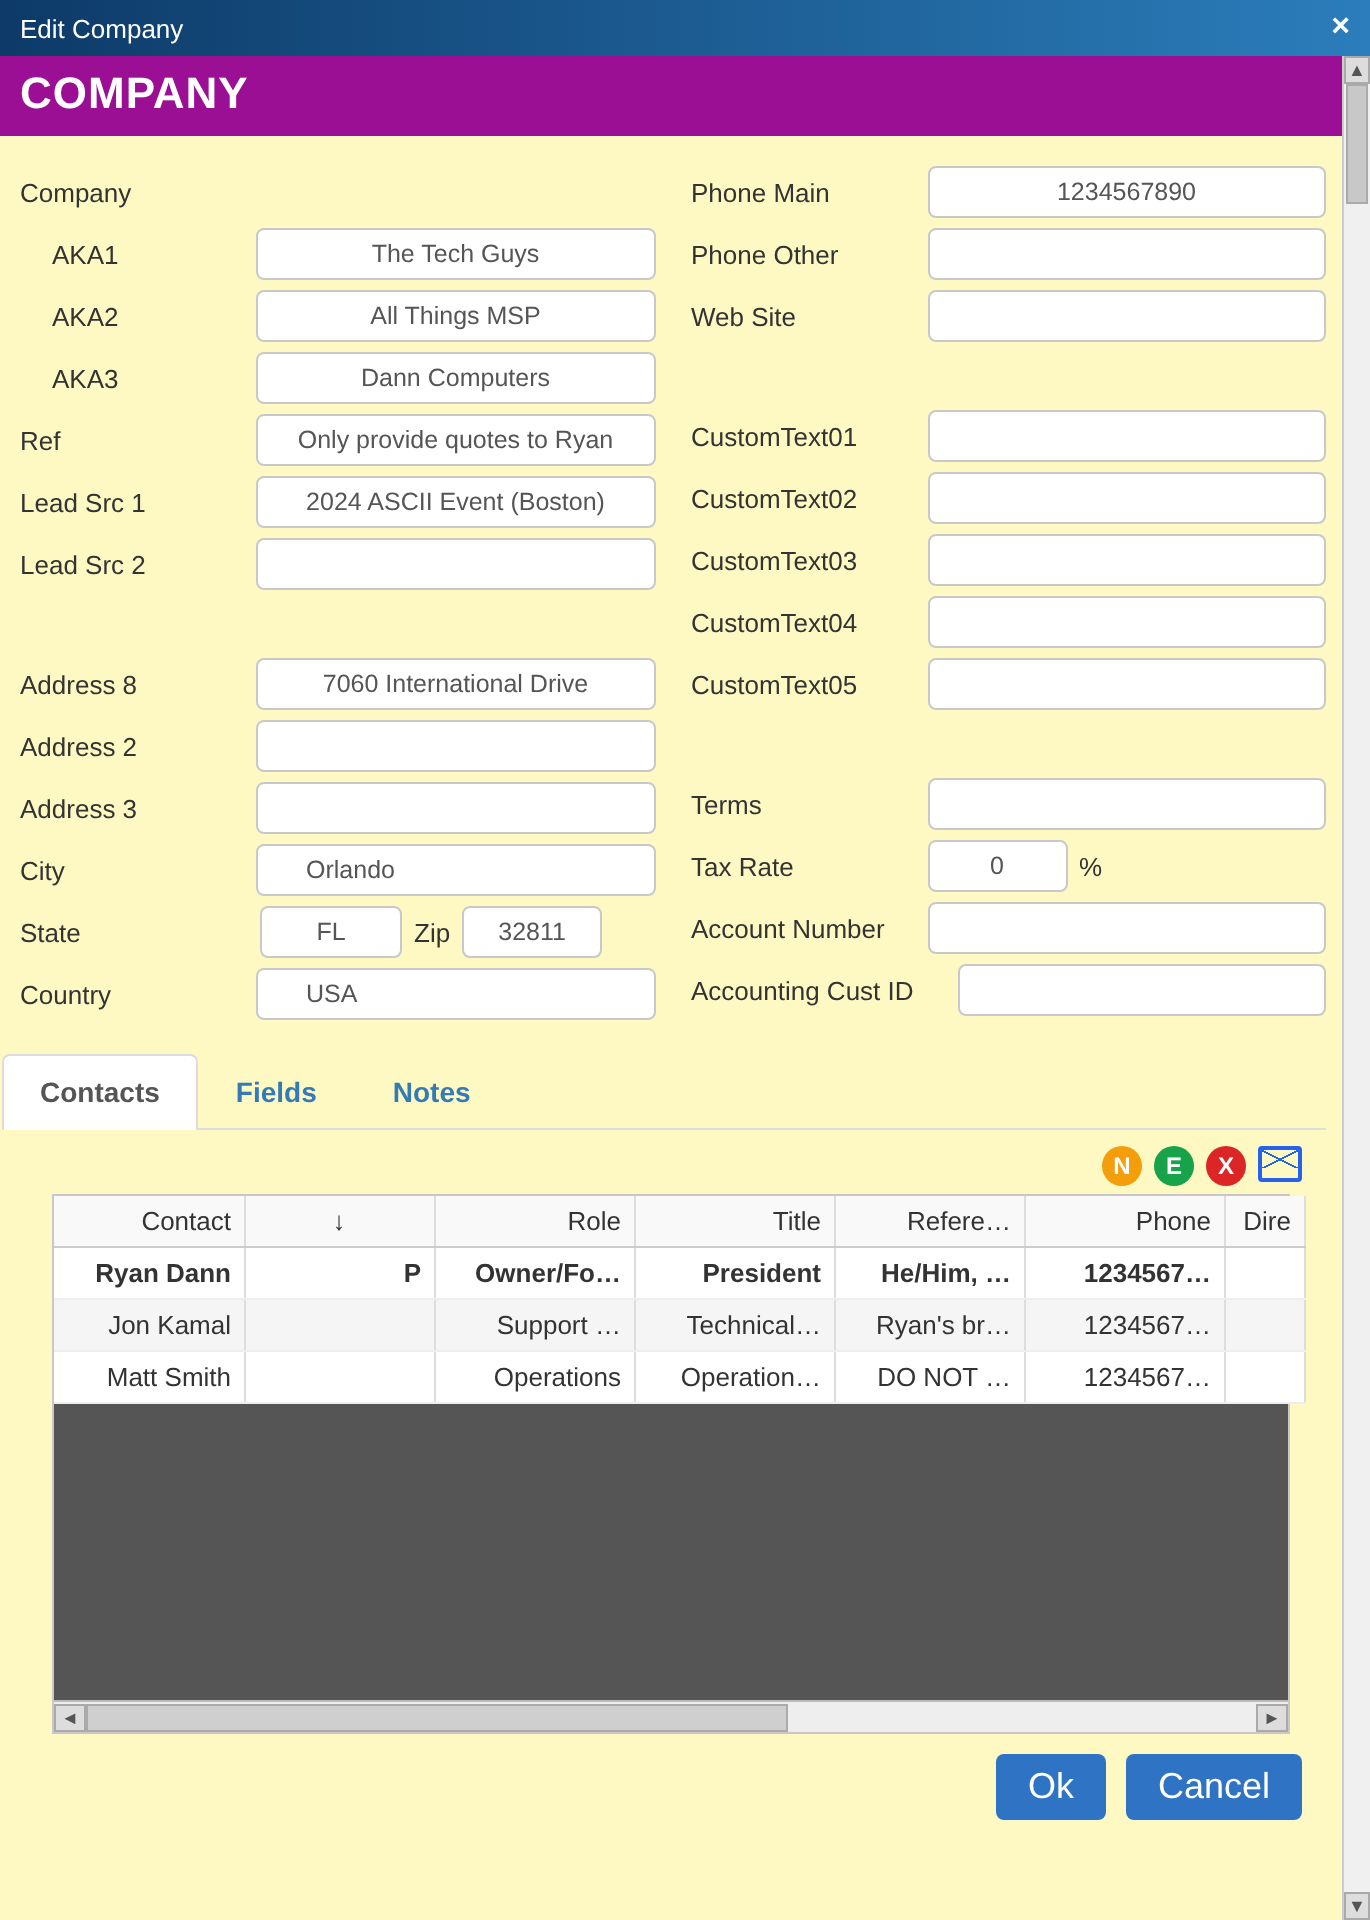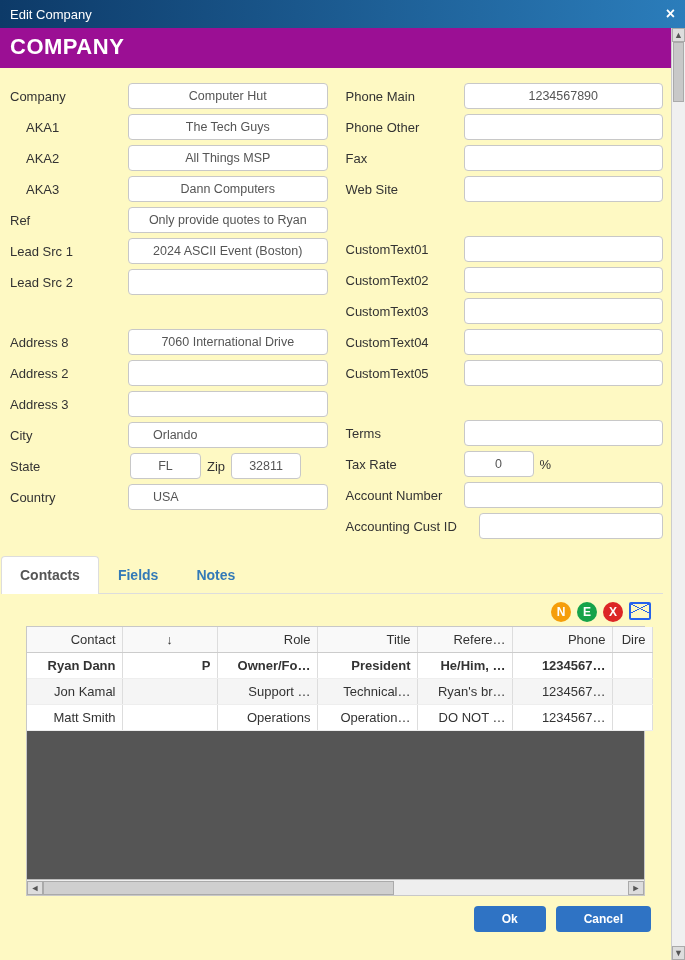--- a/index.html
+++ b/index.html
@@ -165,24 +165,23 @@
     display:flex;
     justify-content:flex-end;
     gap:10px;
     padding:10px 20px 0 8px;
   }
   .btn {
     background:#2f73c4;
     color:#fff;
     border:none;
     border-radius:4px;
-    padding:6px 28px;
-    font-size:12px;
+    padding:6px 16px;
+    font-size:18px;
     cursor:pointer;
-    font-weight:bold;
   }
   .outer-scroll{
     position:absolute; right:0; top:28px; bottom:0; width:14px;
     background:#f0f0f0; border-left:1px solid #ccc;
   }
   .outer-scroll .arrow{height:14px;background:#ddd;border:1px solid #aaa;font-size:9px;display:flex;align-items:center;justify-content:center;color:#555;}
   .outer-scroll .thumb{position:absolute;top:14px;left:1px;right:1px;height:60px;background:#c8c8c8;border:1px solid #aaa;}
   .main {
     position:absolute; left:0; right:14px; top:28px; bottom:0;
     overflow:hidden; background:#fef9c3;
@@ -197,21 +196,20 @@
 </div>
 
 <div class="main">
   <div class="section-header">COMPANY</div>
 
   <div class="form-area">
 
     <div class="col">
       <div class="row">
           <div class="label">Company</div>
-          <input value="Computer Hut" style="">
         </div>
       <div class="row">
           <div class="label indent">AKA1</div>
           <input value="The Tech Guys" style="">
         </div>
       <div class="row">
           <div class="label indent">AKA2</div>
           <input value="All Things MSP" style="">
         </div>
       <div class="row">
@@ -259,24 +257,20 @@
         </div>
     </div>
 
     <div class="col">
       <div class="row">
           <div class="label">Phone Main</div>
           <input value="1234567890" style="">
         </div>
       <div class="row">
           <div class="label">Phone Other</div>
-          <input value="" style="">
-        </div>
-      <div class="row">
-          <div class="label">Fax</div>
           <input value="" style="">
         </div>
       <div class="row">
           <div class="label">Web Site</div>
           <input value="" style="">
         </div>
       <div class="gap-row"></div>
       <div class="row">
           <div class="label">CustomText01</div>
           <input value="" style="">

